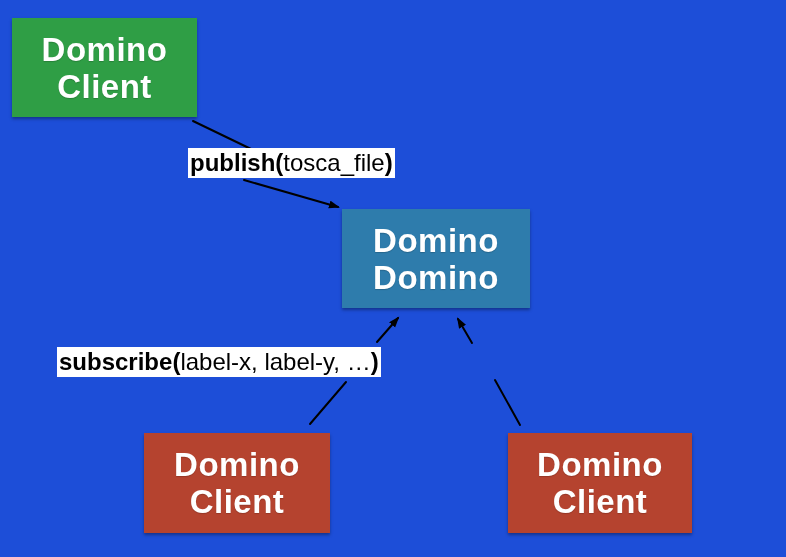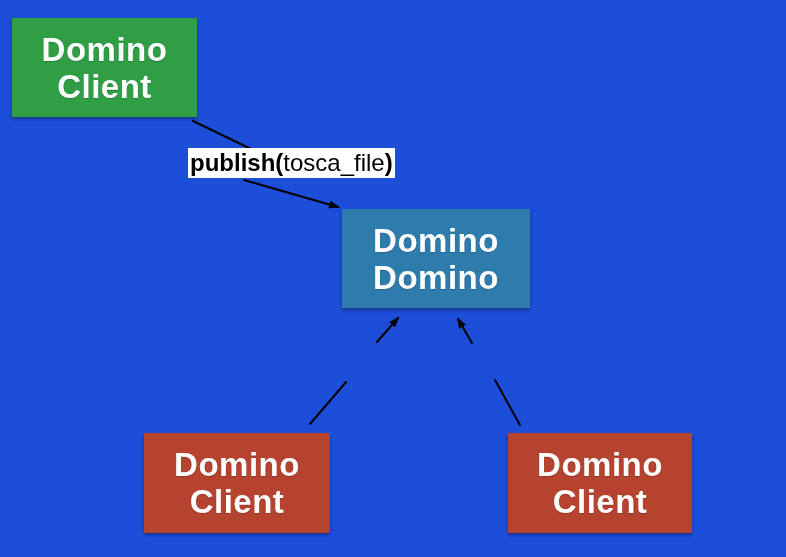--- a/index.html
+++ b/index.html
@@ -98,15 +98,18 @@
 
   <div class="node node-red-r">
     <span>Domino</span>
     <span>Client</span>
   </div>
 
   <div class="edge-label lbl-publish">
     <span class="fn">publish(</span><span class="args">tosca_file</span><span class="close">)</span>
   </div>
 
+  <div class="edge-label lbl-sub-left">
+    <span class="fn">subscribe(</span><span class="args">label-x, label-y, …</span><span class="close">)</span>
+  </div>
 
 
 </div>
 
 </body></html>

